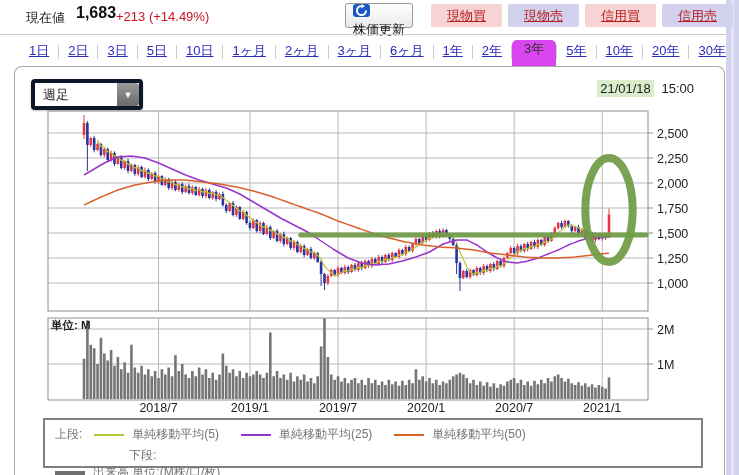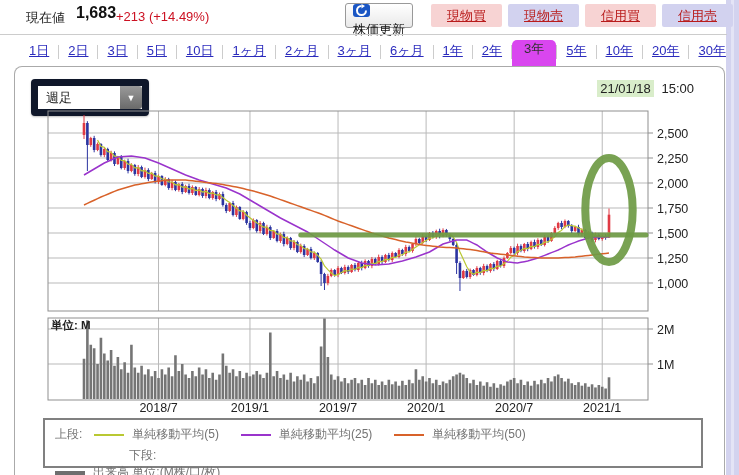--- a/index.html
+++ b/index.html
@@ -28,21 +28,21 @@
   
   .tab-row{position:absolute;left:20px;top:40px;height:27px;display:flex;align-items:flex-end;}
   .tab{font-size:13px;color:#2b2bbd;text-decoration:underline;padding:4px 9px 7px 9px;cursor:pointer;white-space:nowrap;}
   .tab-sep{width:1px;height:14px;background:#ccc;margin-bottom:8px;}
   .tab.sel{background:#d946ef;border-radius:5px 5px 0 0;color:#333;font-weight:normal;
      text-decoration:none;padding:0 12px 9px 12px;}
 
   
   .panel{position:absolute;left:14px;top:66px;width:709px;height:409px;background:#fff;
      border:1px solid #aaa;border-radius:8px 8px 0 0;border-bottom:none;}
-  .dropdown{position:absolute;left:16px;top:12px;width:104px;height:23px;border:7px solid #0f172a;
+  .dropdown{position:absolute;left:16px;top:12px;width:104px;height:23px;border:4px solid #0f172a;
      border-radius:4px;background:#fff;display:flex;align-items:center;cursor:pointer;
      box-shadow:0 1px 2px rgba(0,0,0,.25);}
   .dropdown .val{flex:1;font-size:13px;color:#222;padding-left:8px;}
   .dd-btn{width:22px;height:23px;background:linear-gradient(#9a9a9a,#6a6a6a);border-radius:0 3px 3px 0;
      color:#fff;font-size:9px;display:flex;align-items:center;justify-content:center;}
   .timestamp{position:absolute;right:30px;top:14px;font-size:13px;color:#222;}
   .ts-date{background:#d9edca;padding:1px 3px;}
   .ts-time{margin-left:4px;}
 
   #chart-svg{position:absolute;left:0;top:0;pointer-events:none;}

